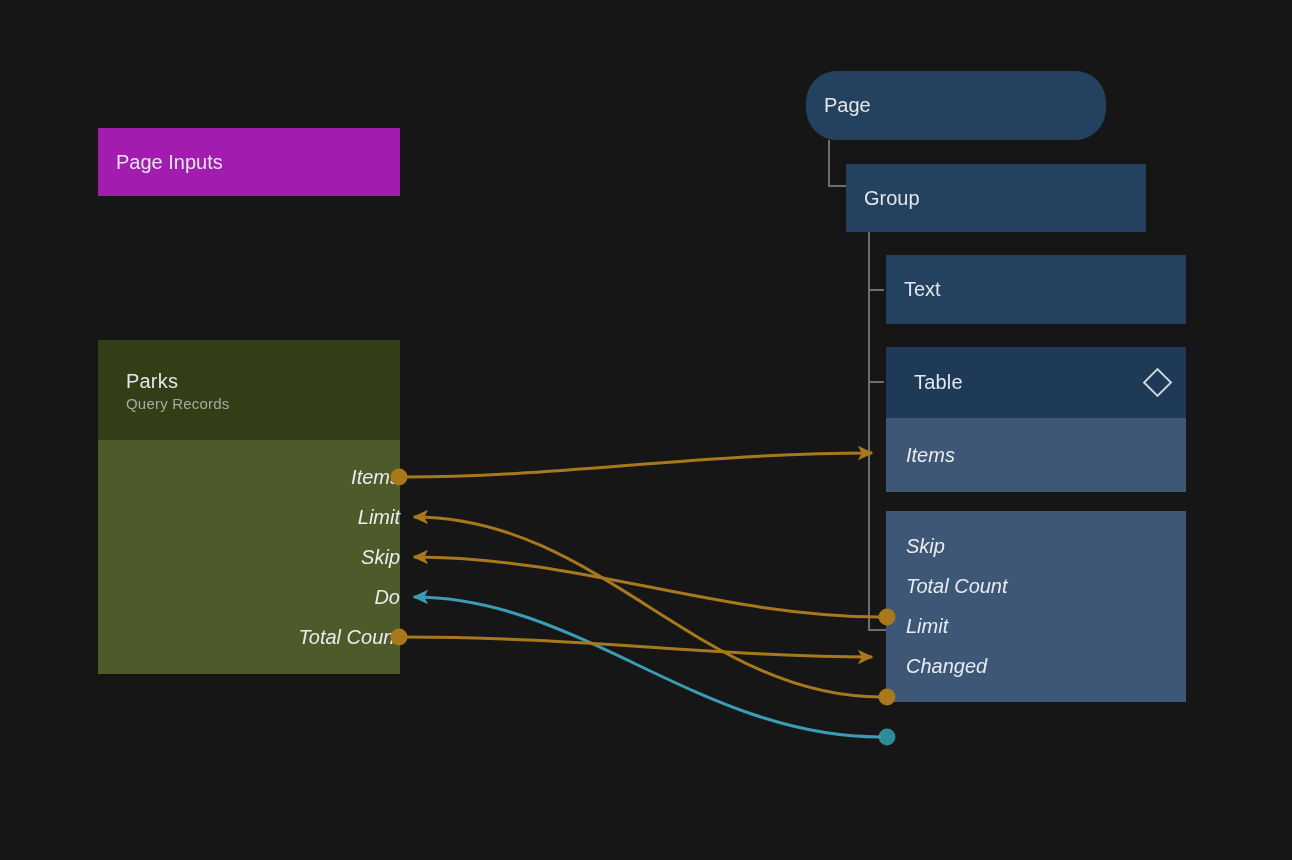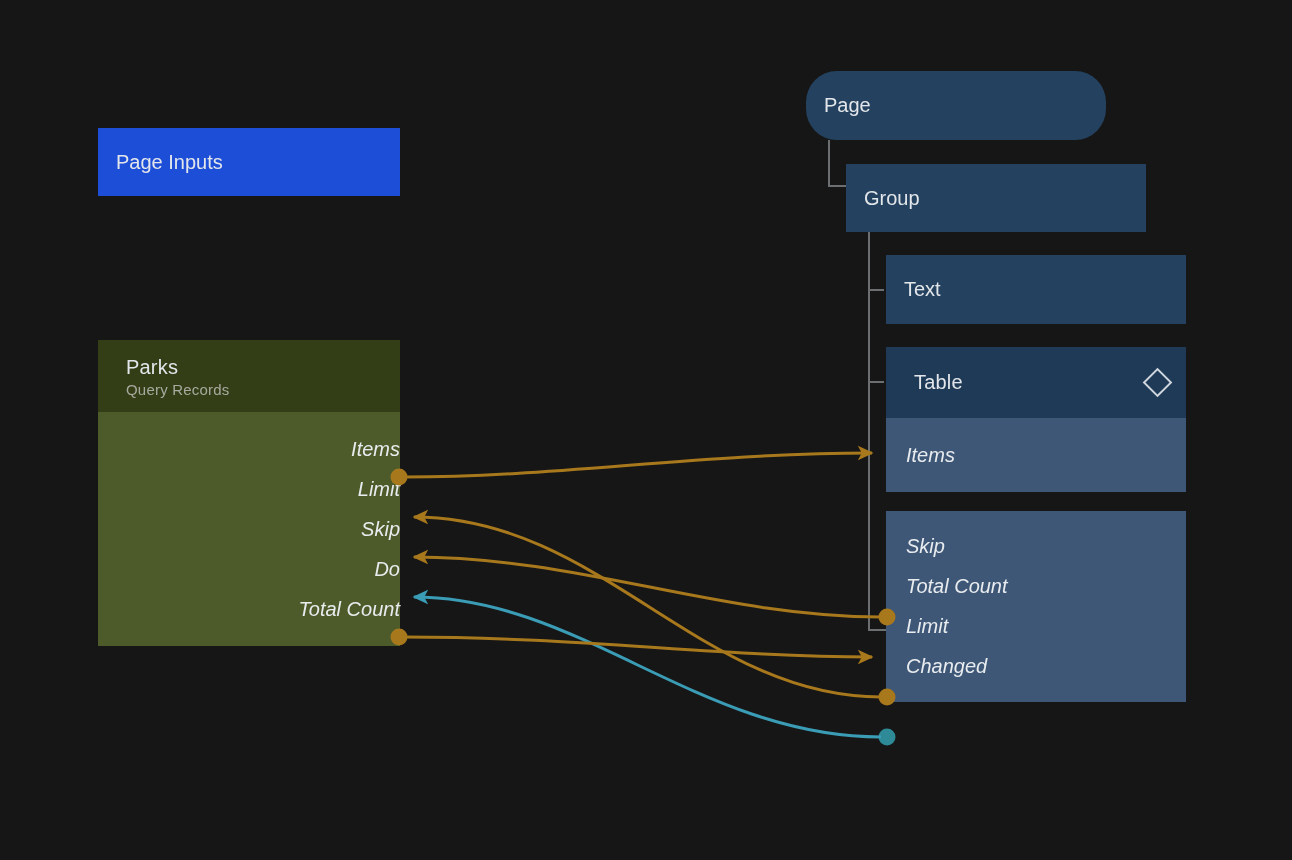--- a/index.html
+++ b/index.html
@@ -50,21 +50,21 @@
   .flat {
     display: flex;
     align-items: center;
     box-sizing: border-box;
     padding: 0 18px;
     color: #e3e6ea;
     font-size: 20px;
   }
 
   
-  .purple   { background: #1d4ed8; }
+  .purple   { background: #a21caf; }
   .blue     { background: #24425f; }
   .blue-dk  { background: #1f3a57; padding-left: 28px; }
   .blue-lt  { background: #3e5777; }
   .green-dk { background: #333d16; }
   .green-lt { background: #4d5b2a; }
 
   
   .port-row {
     position: absolute;
     height: 40px;
@@ -121,21 +121,21 @@
     <path class="tree-line" d="M 869,290 L 884,290"></path>
 
     <path class="tree-line" d="M 869,382 L 884,382"></path>
   </svg>
 
   <div class="node flat purple" style="left:98px; top:128px; width:302px; height:68px;">
     <span>Page Inputs</span>
   </div>
 
   <div class="node" style="left:98px; top:340px; width:302px; height:334px;">
-    <div class="node-header green-dk" style="height:72px; align-items:flex-start; flex-direction:column; justify-content:center; gap:3px;padding-left:28px;">
+    <div class="node-header green-dk" style="height:100px; align-items:flex-start; flex-direction:column; justify-content:center; gap:3px;padding-left:28px;">
       <div>Parks</div>
       <div class="node-subtitle">Query Records</div>
     </div>
     <div class="node-body green-lt" style="height:234px;">
       <div class="port-row right-aligned" style="left:0; top:17px; width:302px;">
         <span>Items</span>
       </div>
       <div class="port-row right-aligned" style="left:0; top:57px; width:302px;">
         <span>Limit</span>
       </div>

